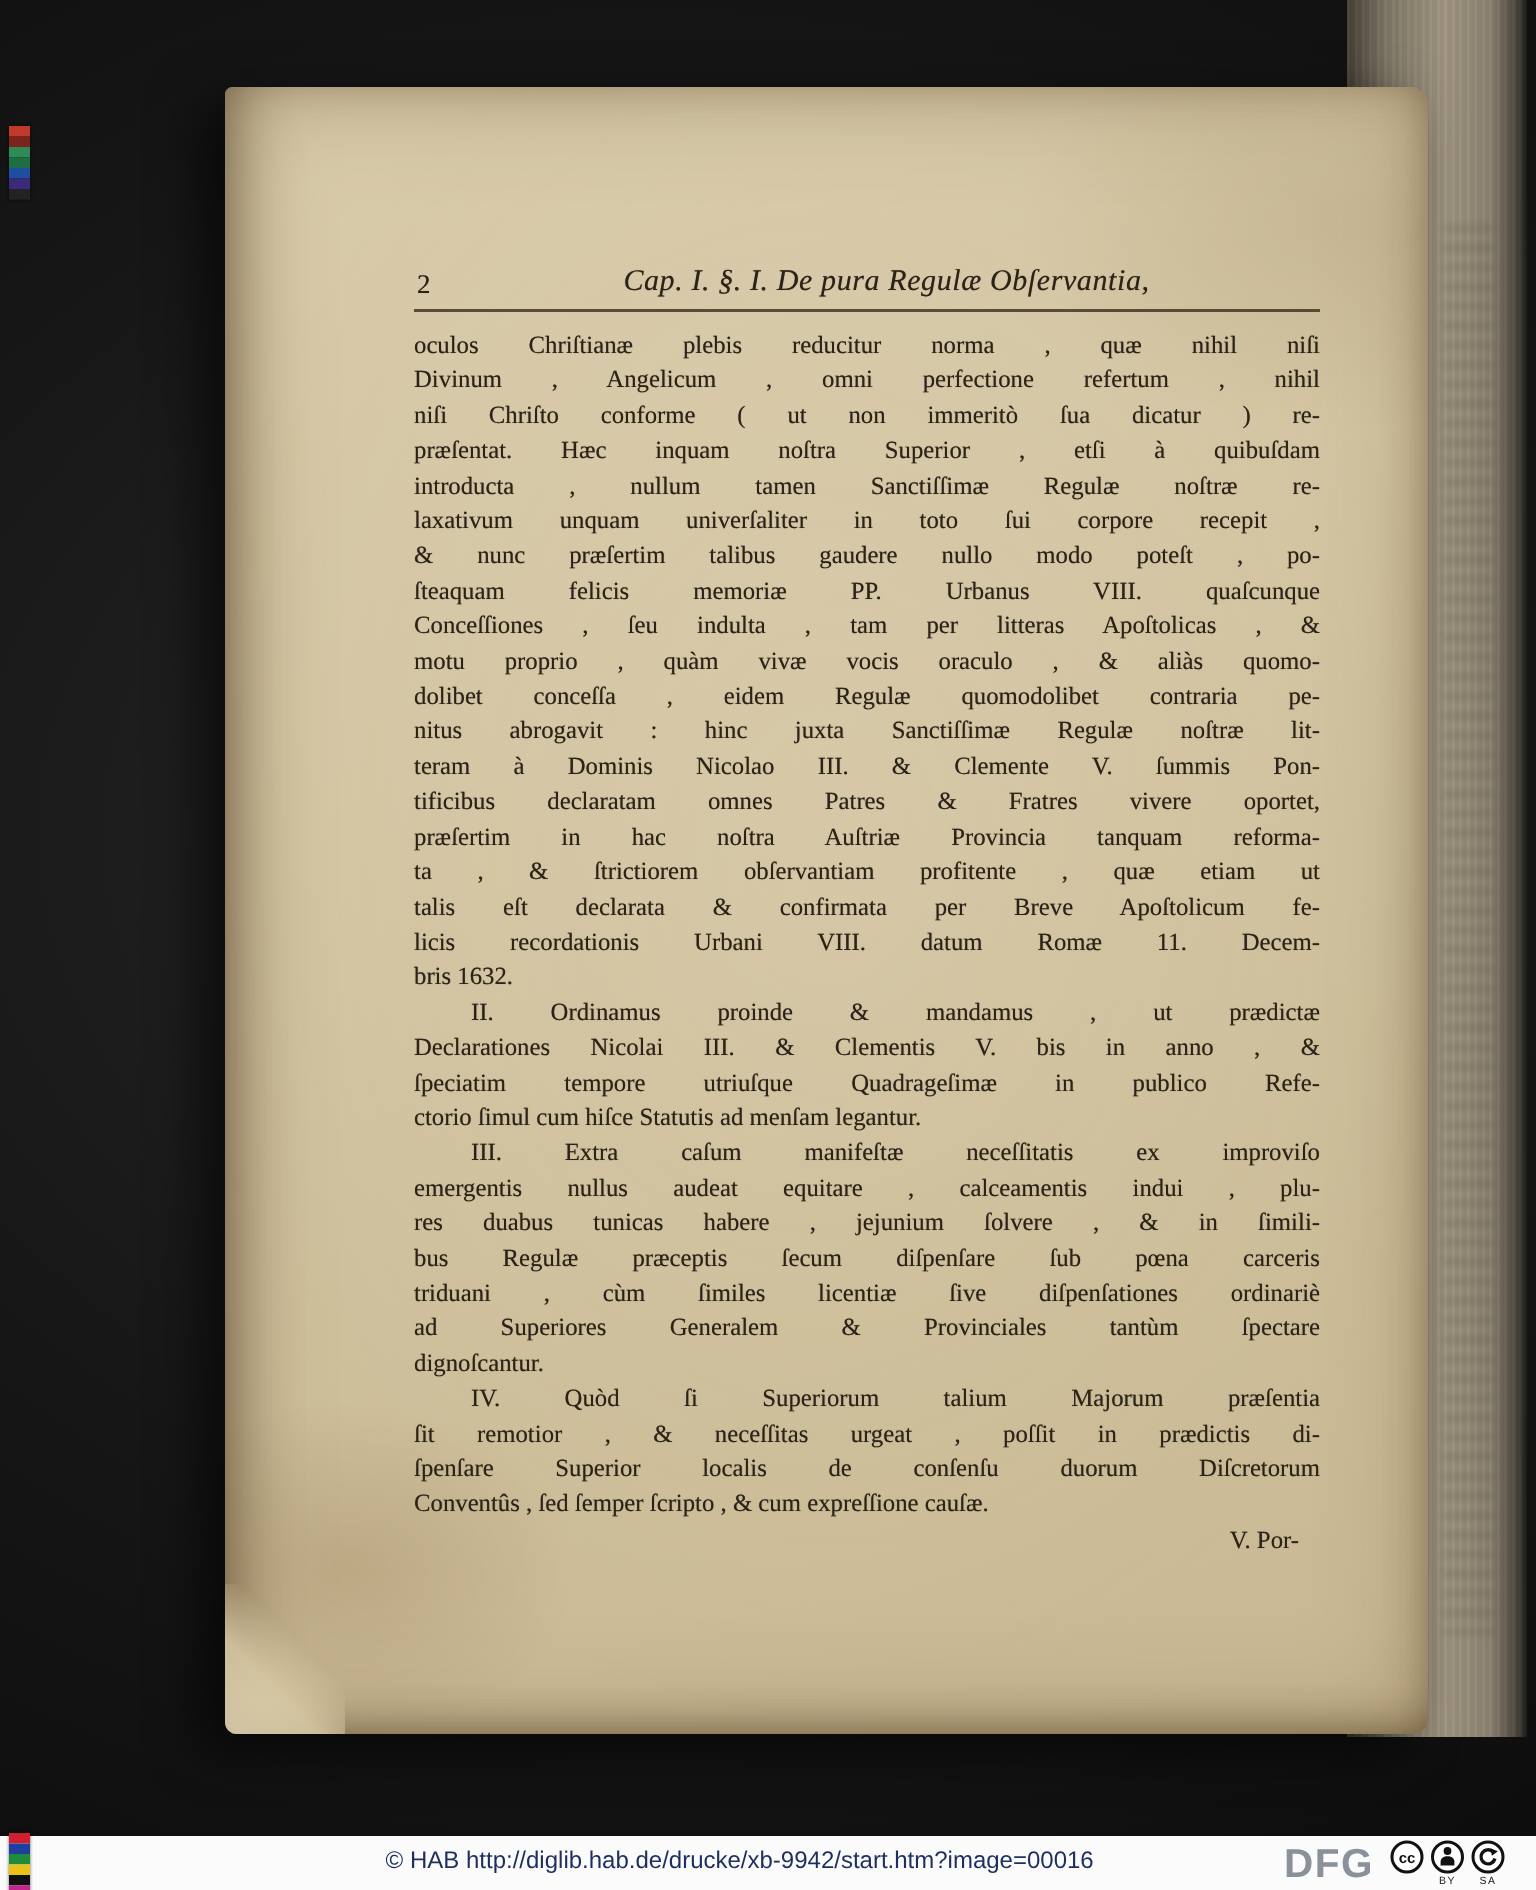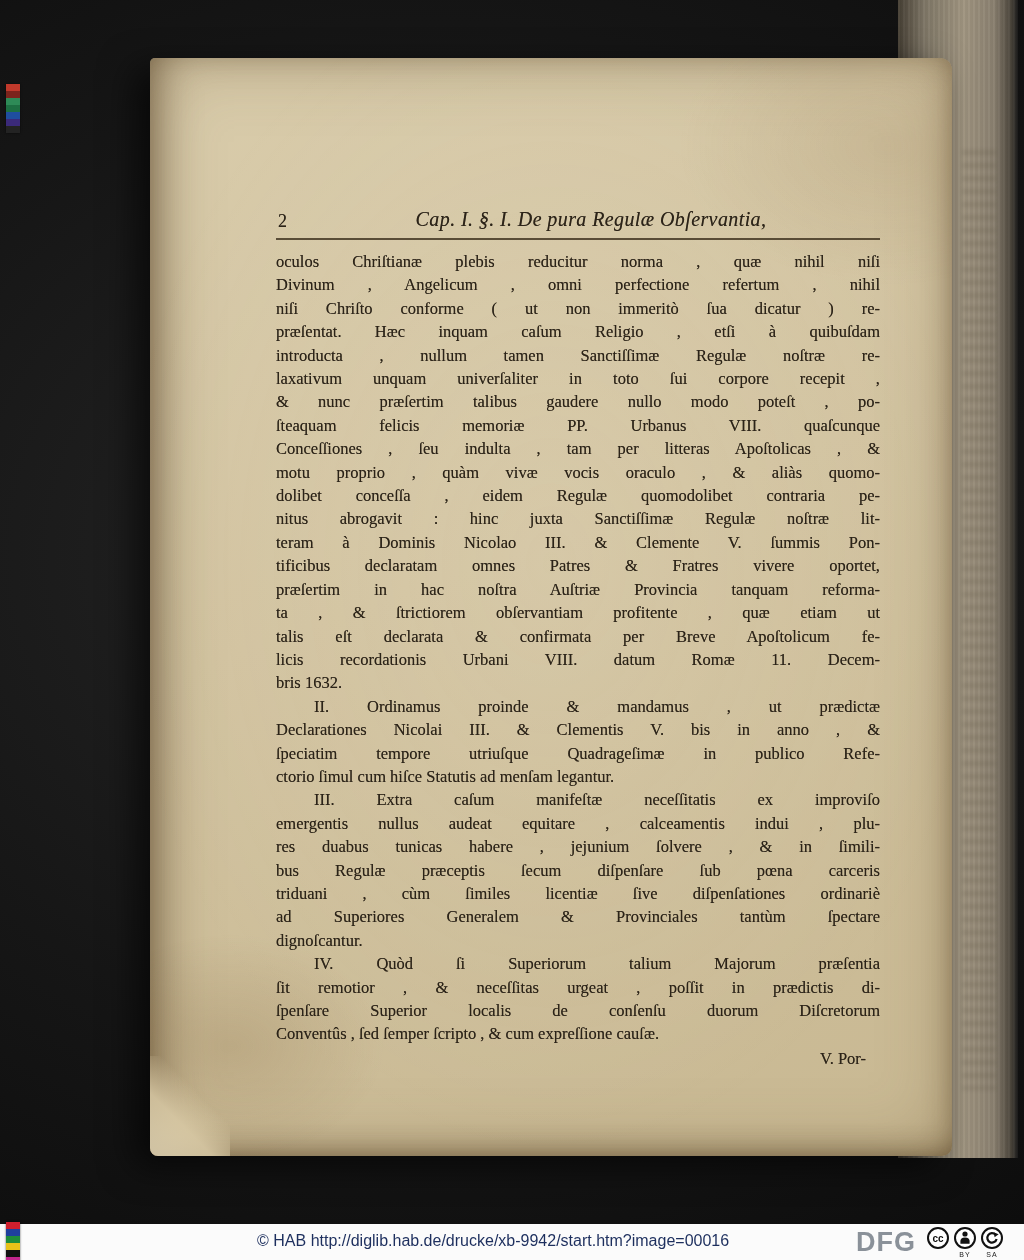--- a/index.html
+++ b/index.html
@@ -55,21 +55,21 @@
   }
   .headrow{
     position:relative;height:30px;margin-bottom:10px;
     border-bottom:2px solid rgba(58,45,26,.8);
   }
   .pgnum{
     position:absolute;left:2px;top:2px;font-size:18px;
   }
   .runhead{
     text-align:center;font-style:italic;font-size:20px;letter-spacing:.4px;
-    padding-left:26px;white-space:nowrap;margin-top:32px;
+    padding-left:26px;white-space:nowrap;
   }
   .lines .line{
     text-align:justify;text-align-last:justify;text-justify:inter-word;
   }
   .lines .line.indent{text-indent:38px;}
   .lines .line.end{text-align-last:left;}
   .lines .line.catchword{text-align-last:right;padding-right:14px;margin-top:1px;}
   
   .calib{position:absolute;width:14px;z-index:6;box-shadow:0 0 2px rgba(0,0,0,.6);}
   .calib-top{left:6px;top:84px;}
@@ -107,21 +107,21 @@
 
   <div class="textblock">
     <div class="headrow">
       <span class="pgnum">2</span>
       <div class="runhead">Cap. I. §. I. De pura Regulæ Obſervantia,</div>
     </div>
     <div class="lines">
         <div class="line">oculos Chriſtianæ plebis reducitur norma , quæ nihil niſi</div>
         <div class="line">Divinum , Angelicum , omni perfectione refertum , nihil</div>
         <div class="line">niſi Chriſto conforme ( ut non immeritò ſua dicatur ) re-</div>
-        <div class="line">præſentat.  Hæc inquam caſum Religio , etſi à quibuſdam</div>
+        <div class="line">præſentat.  Hæc inquam noſtra Superior , etſi à quibuſdam</div>
         <div class="line">introducta , nullum tamen Sanctiſſimæ Regulæ noſtræ re-</div>
         <div class="line">laxativum unquam univerſaliter in toto ſui corpore recepit ,</div>
         <div class="line">&amp; nunc præſertim talibus gaudere nullo modo poteſt , po-</div>
         <div class="line">ſteaquam felicis memoriæ PP. Urbanus VIII. quaſcunque</div>
         <div class="line">Conceſſiones , ſeu indulta , tam per litteras Apoſtolicas , &amp;</div>
         <div class="line">motu proprio , quàm vivæ vocis oraculo , &amp; aliàs quomo-</div>
         <div class="line">dolibet conceſſa , eidem Regulæ quomodolibet contraria pe-</div>
         <div class="line">nitus abrogavit :  hinc juxta Sanctiſſimæ Regulæ noſtræ lit-</div>
         <div class="line">teram à Dominis Nicolao III. &amp; Clemente V. ſummis Pon-</div>
         <div class="line">tificibus declaratam  omnes Patres &amp; Fratres vivere oportet,</div>

